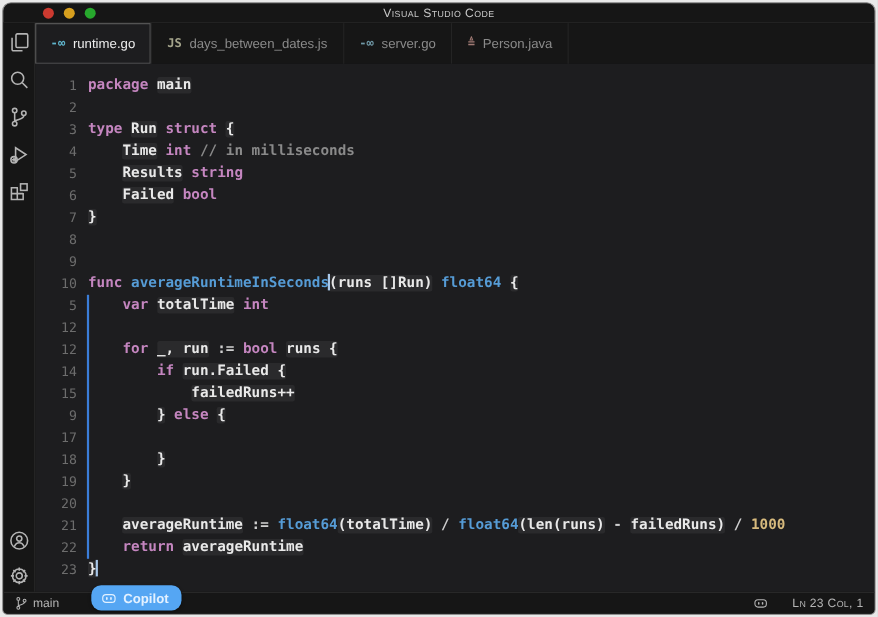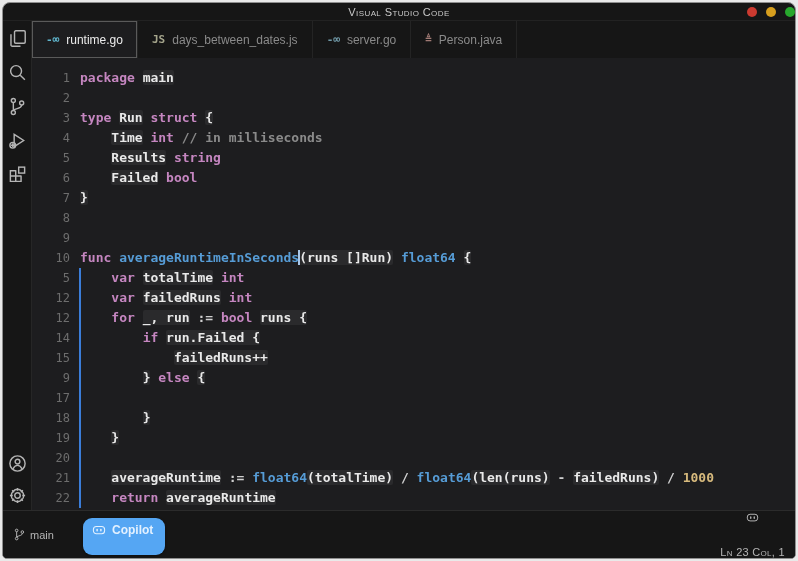--- a/index.html
+++ b/index.html
@@ -2,21 +2,21 @@
 <html style="--chrome: #161616; --editor-bg: #1d1d1f; --kw: #C586C0; --fn: #569CD6; --comment: #8a8a8a; --num: #D7BA7D; --guide: #3b7dd8; --copilot: #55a6f3;"><head>
 <meta charset="utf-8">
 <style>
   html,body{width:798px;height:561px;margin:0;overflow:hidden;background:#e9e9e9;
     font-family:"Liberation Sans", sans-serif;}
   .window{position:absolute;inset:2px;background:var(--chrome,#161616);
     border:1px solid #8f8f8f;border-radius:8px 8px 5px 5px;overflow:hidden;
     display:flex;flex-direction:column;}
   
   .titlebar{height:17px;flex:0 0 17px;display:flex;align-items:center;position:relative;
-    border-bottom:1px solid #222;justify-content:flex-end;}
+    border-bottom:1px solid #222;}
   .lights{display:flex;gap:9px;padding-left:36px;}
   .light{width:10px;height:10px;border-radius:50%;}
   .title{position:absolute;left:0;right:0;text-align:center;color:#c9c9c9;
     font-size:11px;font-variant:small-caps;letter-spacing:.4px;}
   
   .mainrow{flex:1;display:flex;min-height:0;}
   .activitybar{flex:0 0 28px;background:var(--chrome);border-right:1px solid #262626;
     display:flex;flex-direction:column;align-items:center;padding:6px 0 4px;}
   .ab-top{display:flex;flex-direction:column;gap:12px;align-items:center;}
   .ab-bottom{margin-top:auto;display:flex;flex-direction:column;gap:10px;align-items:center;}
@@ -46,28 +46,28 @@
   .tk-w{color:#e9e9e9;background:rgba(255,255,255,0.06);border-radius:2px;}
   .tk-o{color:#cfcfcf;}
   .tk-s{}
   .cursor{display:inline-block;width:2px;height:15px;background:#a9c7e8;
     vertical-align:middle;margin:0 -1px;position:relative;top:-1px;}
   .indent-guide{position:absolute;width:2px;background:var(--guide,#3b7dd8);left:47px;}
   
   .statusbar{flex:0 0 19px;background:var(--chrome);border-top:1px solid #2b2b2b;
     display:flex;align-items:center;color:#b5b5b5;font-size:11px;padding:0 10px;}
   .sb-left,.sb-right{display:flex;align-items:center;gap:5px;}
-  .sb-right{margin-left:auto;gap:22px;flex-direction:column;}
+  .sb-right{margin-left:auto;gap:22px;}
   .sb-item{display:flex;align-items:center;gap:4px;cursor:pointer;}
   .sb-item svg{width:13px;height:13px;}
   .smallcaps{font-variant:small-caps;letter-spacing:.3px;}
   
   .copilot-btn{position:absolute;left:80px;bottom:3px;z-index:6;background:var(--copilot,#55a6f3);
     color:#e3f1ff;border-radius:9px;display:flex;align-items:center;gap:6px;
-    padding:5px 12px 18px 9px;font-size:12px;font-weight:bold;cursor:pointer;
+    padding:5px 12px 4px 9px;font-size:12px;font-weight:bold;cursor:pointer;
     box-shadow:0 1px 3px rgba(0,0,0,.4);}
   .copilot-btn svg{width:14px;height:14px;}
 </style>
 </head>
 <body>
 
 <div class="window">
 
   <div class="titlebar">
     <div class="lights" id="lights">
@@ -172,21 +172,21 @@
           <div class="line"><span class="ln">2</span><span class="code"></span></div>
           <div class="line"><span class="ln">3</span><span class="code"><span class="tk-k">type</span><span class="tk-s"> </span><span class="tk-w">Run</span><span class="tk-s"> </span><span class="tk-k">struct</span><span class="tk-s"> </span><span class="tk-w">{</span></span></div>
           <div class="line"><span class="ln">4</span><span class="code"><span class="tk-s">    </span><span class="tk-w">Time</span><span class="tk-s"> </span><span class="tk-k">int</span><span class="tk-s"> </span><span class="tk-c">// in milliseconds</span></span></div>
           <div class="line"><span class="ln">5</span><span class="code"><span class="tk-s">    </span><span class="tk-w">Results</span><span class="tk-s"> </span><span class="tk-k">string</span></span></div>
           <div class="line"><span class="ln">6</span><span class="code"><span class="tk-s">    </span><span class="tk-w">Failed</span><span class="tk-s"> </span><span class="tk-k">bool</span></span></div>
           <div class="line"><span class="ln">7</span><span class="code"><span class="tk-w">}</span></span></div>
           <div class="line"><span class="ln">8</span><span class="code"></span></div>
           <div class="line"><span class="ln">9</span></div>
           <div class="line"><span class="ln">10</span><span class="code"><span class="tk-k">func</span><span class="tk-s"> </span><span class="tk-b">averageRuntimeInSeconds</span><span class="cursor"></span><span class="tk-w">(runs []Run)</span><span class="tk-s"> </span><span class="tk-b">float64</span><span class="tk-s"> </span><span class="tk-w">{</span></span></div>
           <div class="line"><span class="ln">5</span><span class="code"><span class="tk-s">    </span><span class="tk-k">var</span><span class="tk-s"> </span><span class="tk-w">totalTime</span><span class="tk-s"> </span><span class="tk-k">int</span></span></div>
-          <div class="line"><span class="ln">12</span><span class="code"><span class="tk-s">    </span><span class="tk-k">var</span><span class="tk-s"> </span><span class="tk-w">failedRuns</span><span class="tk-s"> </span><span class="tk-k">int</span></span></div>
+          <div class="line"><span class="ln">12</span></div>
           <div class="line"><span class="ln">12</span><span class="code"><span class="tk-s">    </span><span class="tk-k">for</span><span class="tk-s"> </span><span class="tk-w">_, run</span><span class="tk-s"> </span><span class="tk-o">:=</span><span class="tk-s"> </span><span class="tk-k">bool</span><span class="tk-s"> </span><span class="tk-w">runs {</span></span></div>
           <div class="line"><span class="ln">14</span><span class="code"><span class="tk-s">        </span><span class="tk-k">if</span><span class="tk-s"> </span><span class="tk-w">run.Failed {</span></span></div>
           <div class="line"><span class="ln">15</span><span class="code"><span class="tk-s">            </span><span class="tk-w">failedRuns++</span></span></div>
           <div class="line"><span class="ln">9</span><span class="code"><span class="tk-s">        </span><span class="tk-w">}</span><span class="tk-s"> </span><span class="tk-k">else</span><span class="tk-s"> </span><span class="tk-w">{</span></span></div>
           <div class="line"><span class="ln">17</span></div>
           <div class="line"><span class="ln">18</span><span class="code"><span class="tk-s">        </span><span class="tk-w">}</span></span></div>
           <div class="line"><span class="ln">19</span><span class="code"><span class="tk-s">    </span><span class="tk-w">}</span></span></div>
           <div class="line"><span class="ln">20</span><span class="code"></span></div>
           <div class="line"><span class="ln">21</span><span class="code"><span class="tk-s">    </span><span class="tk-w">averageRuntime</span><span class="tk-s"> </span><span class="tk-o">:=</span><span class="tk-s"> </span><span class="tk-b">float64</span><span class="tk-w">(totalTime)</span><span class="tk-s"> </span><span class="tk-o">/</span><span class="tk-s"> </span><span class="tk-b">float64</span><span class="tk-w">(len(runs)</span><span class="tk-s"> </span><span class="tk-o">-</span><span class="tk-s"> </span><span class="tk-w">failedRuns)</span><span class="tk-s"> </span><span class="tk-o">/</span><span class="tk-s"> </span><span class="tk-n">1000</span></span></div>
           <div class="line"><span class="ln">22</span><span class="code"><span class="tk-s">    </span><span class="tk-k">return</span><span class="tk-s"> </span><span class="tk-w">averageRuntime</span></span></div>

